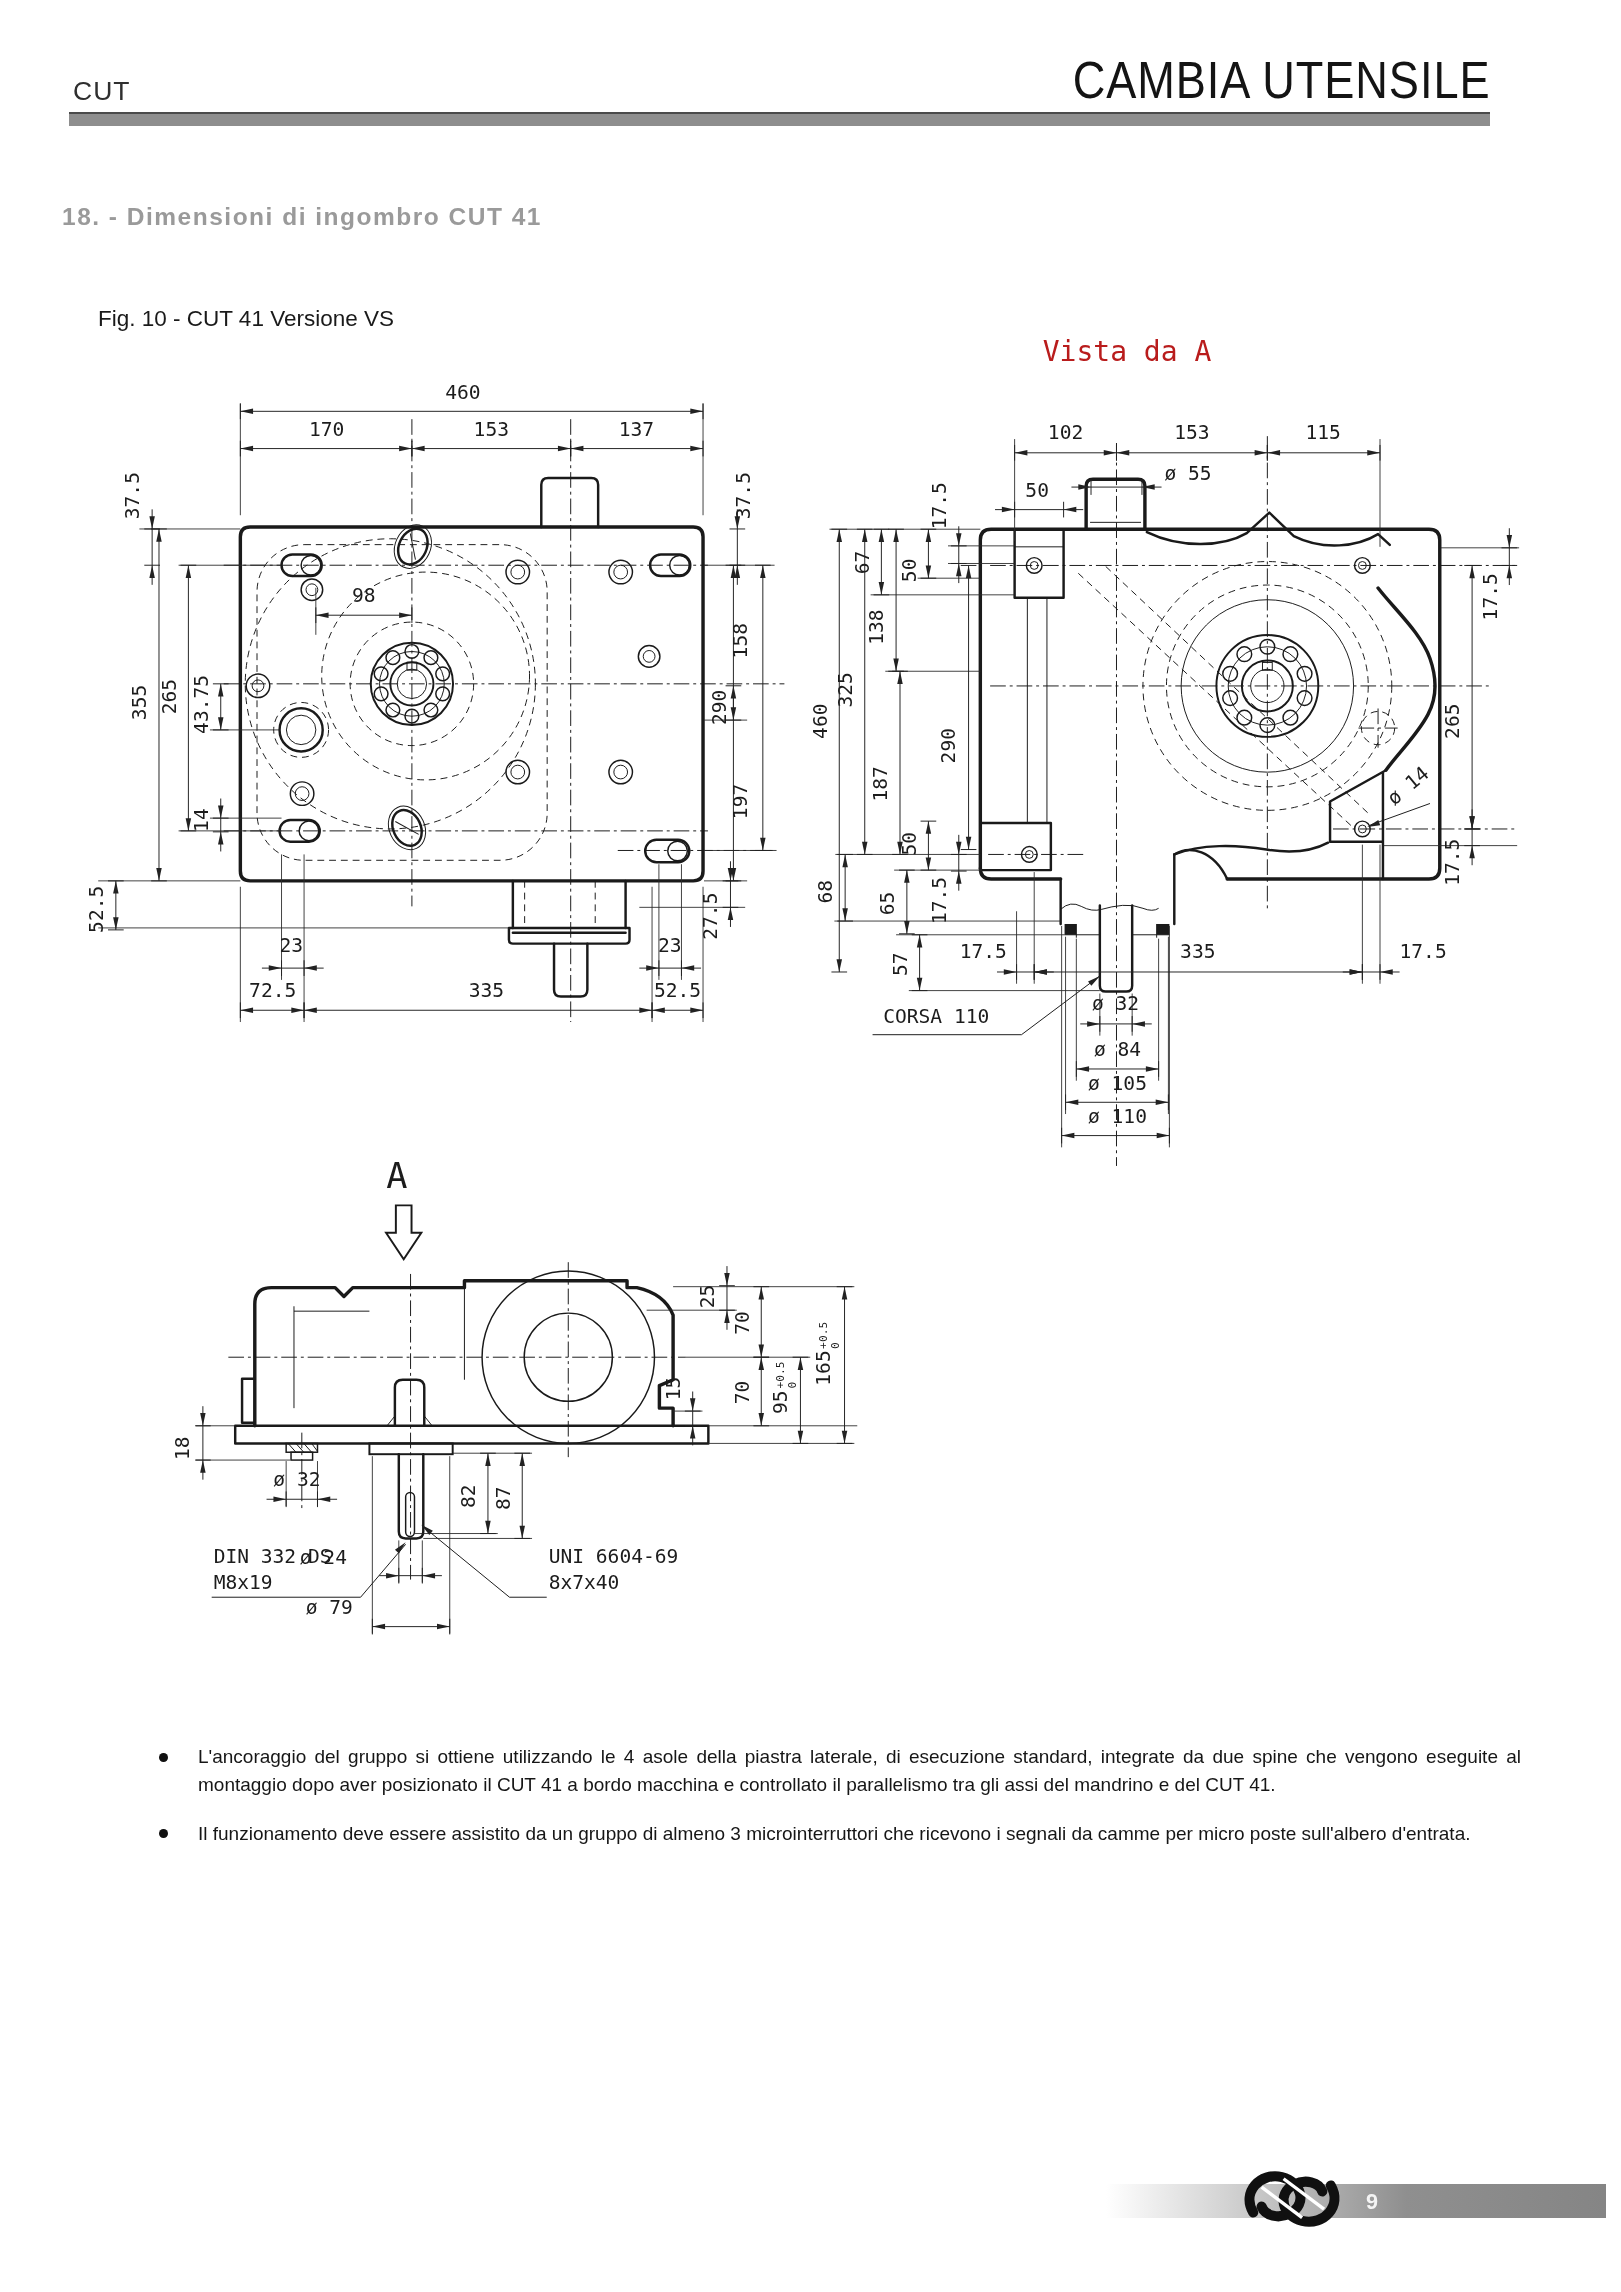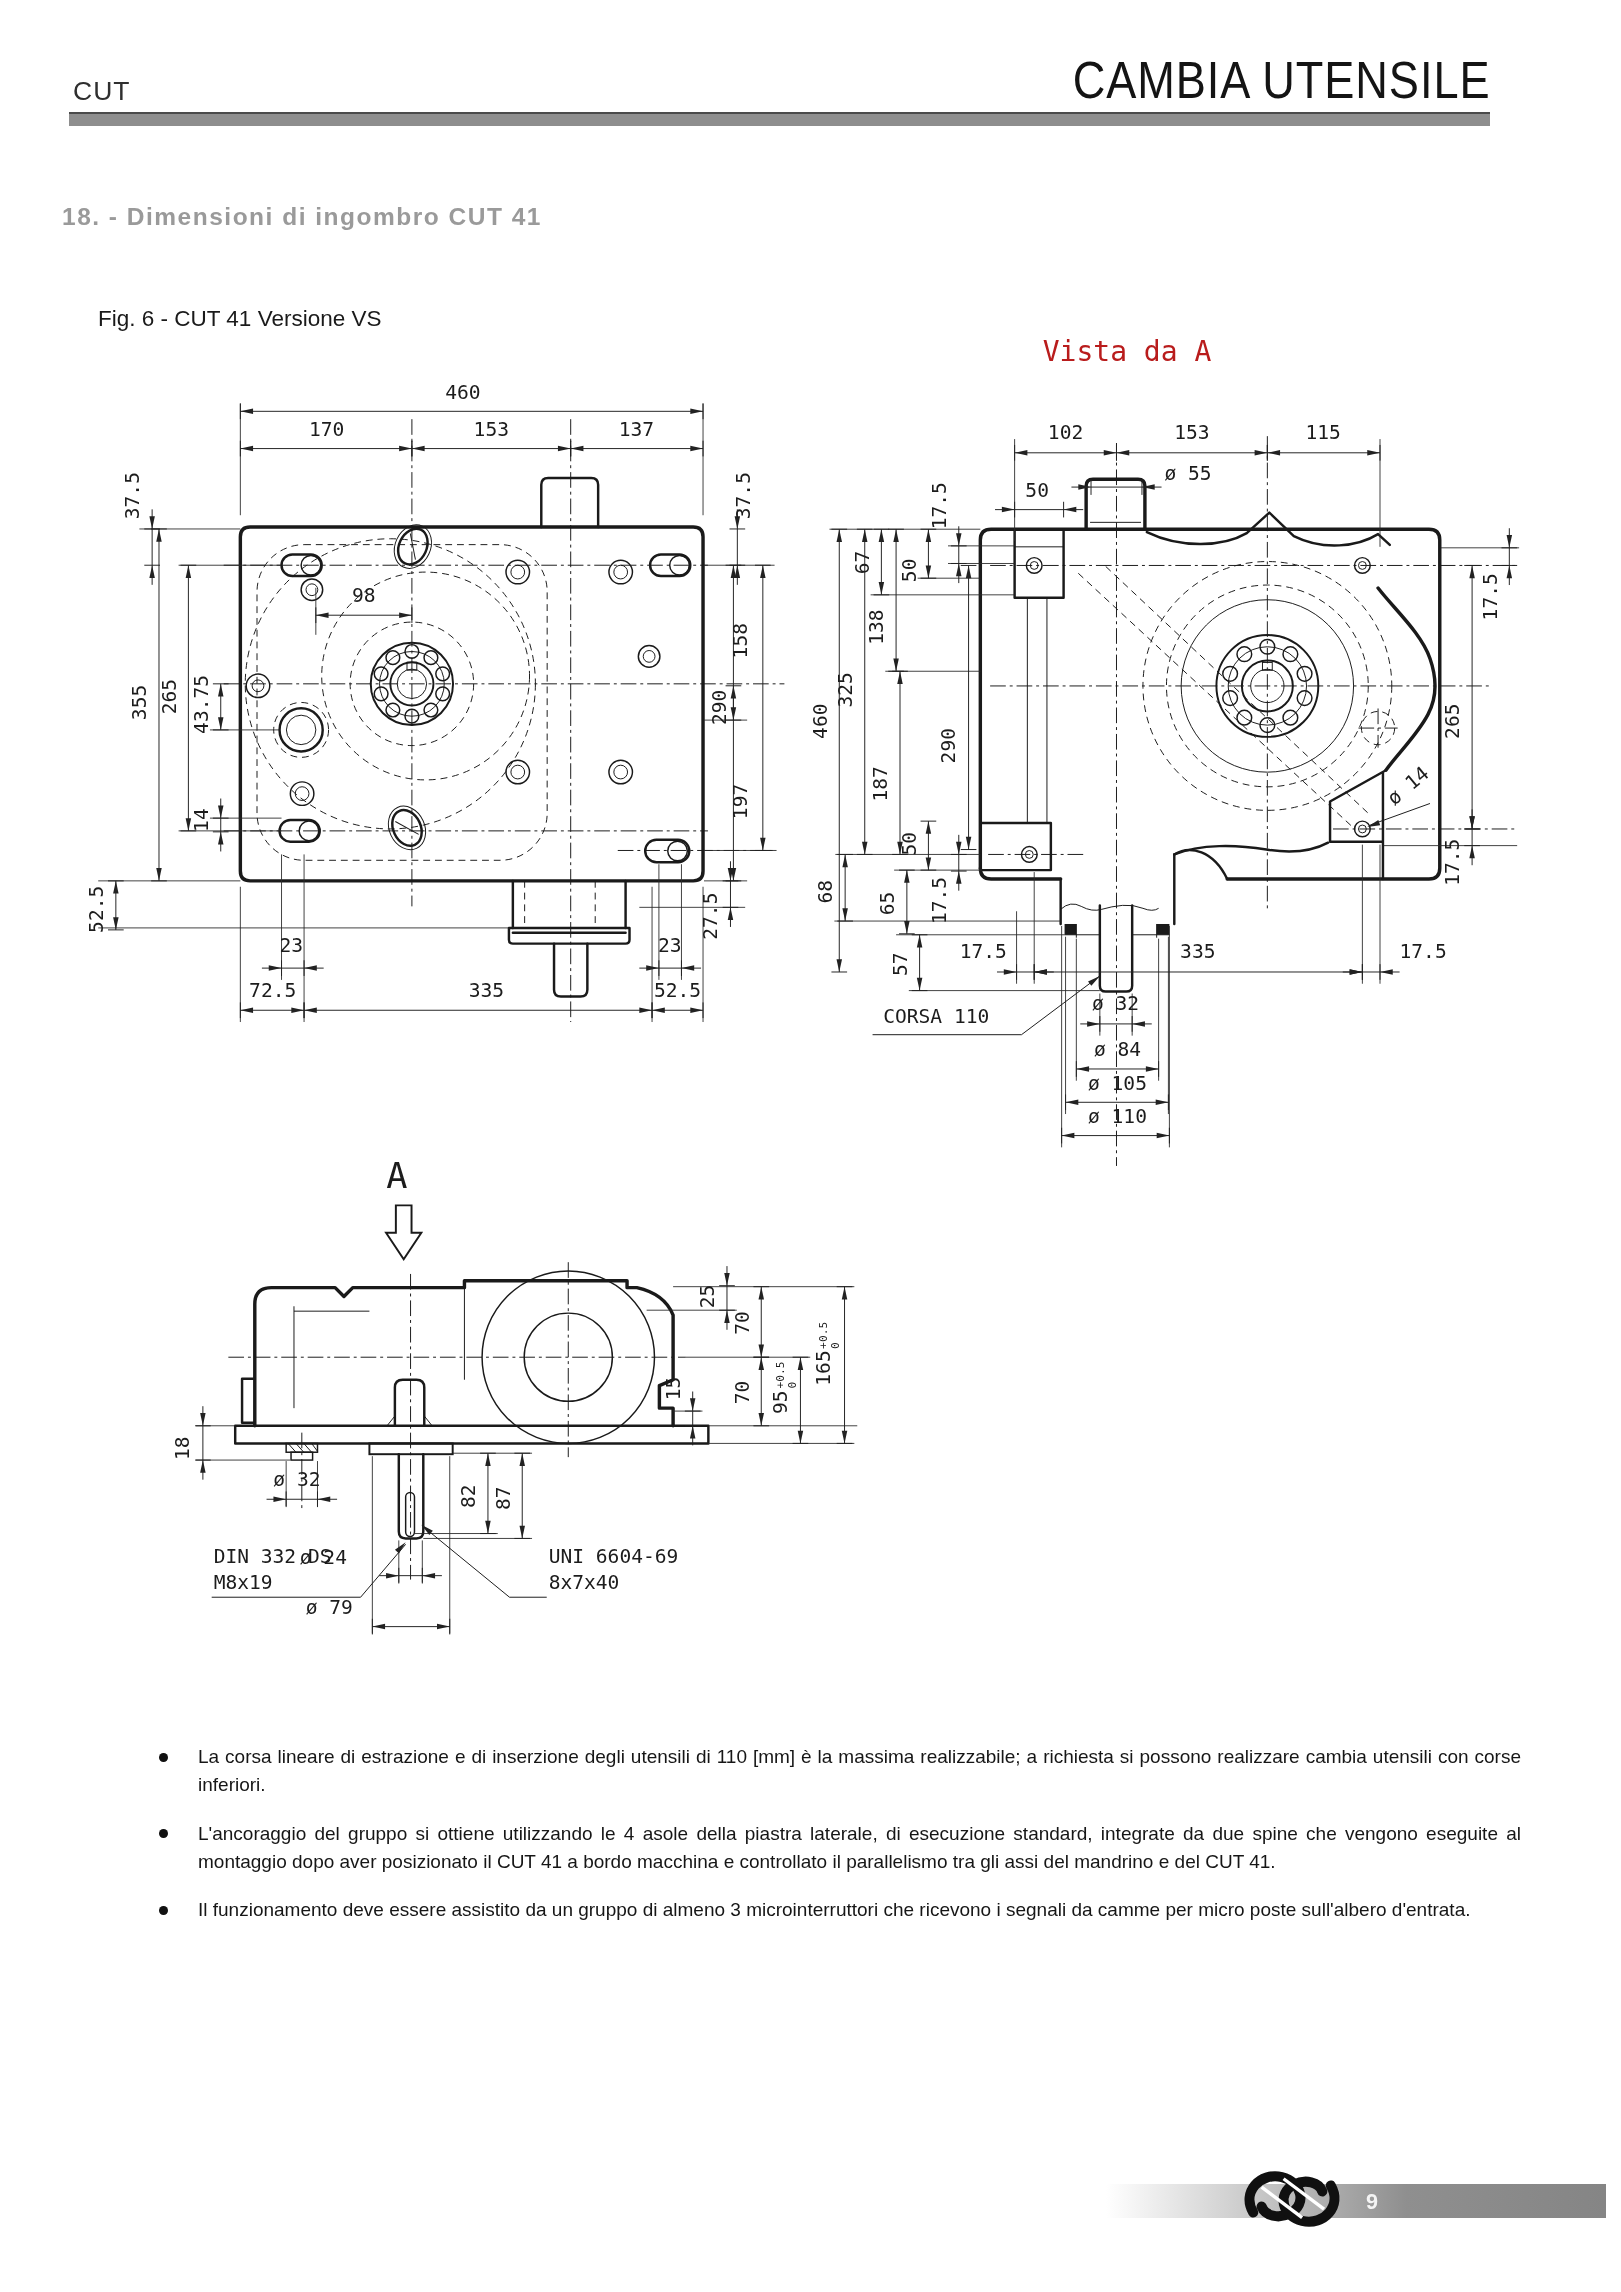--- a/index.html
+++ b/index.html
@@ -48,21 +48,21 @@
 </style>
 </head>
 <body>
 
 <div class="page">
 
   <div class="hdr-code">CUT</div>
   <div class="hdr-title">CAMBIA UTENSILE</div>
   <div class="hdr-bar"></div>
   <div class="sec-title">18. - Dimensioni di ingombro  CUT 41</div>
-  <div class="fig-caption">Fig. 6 - CUT 41  Versione VS</div>
+  <div class="fig-caption">Fig. 10 - CUT 41  Versione VS</div>
   <div class="vista-title">Vista da  A</div>
 
   <svg id="svg-front" class="dwg" width="745" height="657" viewBox="60 380 760 670">
     <g>
       <path class="t35" d="M245,548 Q245,538 255,538 H707 Q717,538 717,548 V889 Q717,899 707,899 H255 Q245,899 245,889 Z"></path>
       <path class="t25" d="M552,538 V495 Q552,488 559,488 H603 Q610,488 610,495 V538"></path>
       <path class="t25" d="M523,899 V947 M638,899 V947"></path>
       <path class="t25" d="M519,947 H642 V959 Q642,963 638,963 H523 Q519,963 519,959 Z"></path>
       <path class="t25" d="M523,952 H638"></path>
       <path class="t25" d="M565,963 V1010 Q565,1017 572,1017 H592 Q599,1017 599,1010 V963"></path>
@@ -647,24 +647,20 @@
           <text class="dim" text-anchor="middle" transform="translate(847,1396) rotate(-90)">165</text>
           <text class="dim tol" text-anchor="start" transform="translate(847,1396) rotate(-90) translate(19.5,-3)">+0.5</text>
           <text class="dim tol" text-anchor="start" transform="translate(847,1396) rotate(-90) translate(19.5,9)">0</text>
         </g>
       </g>
   </svg>
 
   <div class="notes">
     <div class="item">
       <span class="dot"></span>
-      <span>La corsa lineare di estrazione e di inserzione degli utensili di 110 [mm] è la massima realizzabile; a richiesta si possono realizzare cambia utensili con corse inferiori.</span>
-    </div>
-    <div class="item">
-      <span class="dot"></span>
       <span>L'ancoraggio del gruppo si ottiene utilizzando le 4 asole della piastra laterale, di esecuzione standard, integrate da due spine che vengono eseguite al montaggio dopo aver posizionato il CUT 41 a bordo macchina e controllato il parallelismo tra gli assi  del mandrino e del CUT 41.</span>
     </div>
     <div class="item">
       <span class="dot"></span>
       <span>Il funzionamento deve essere assistito da un gruppo di almeno  3 microinterruttori che ricevono i segnali da camme per micro poste sull'albero d'entrata.</span>
     </div>
   </div>
 
   <div class="ftr-bar"></div>
   <svg class="ftr-logo" width="118" height="82" viewBox="0 0 140 96">

